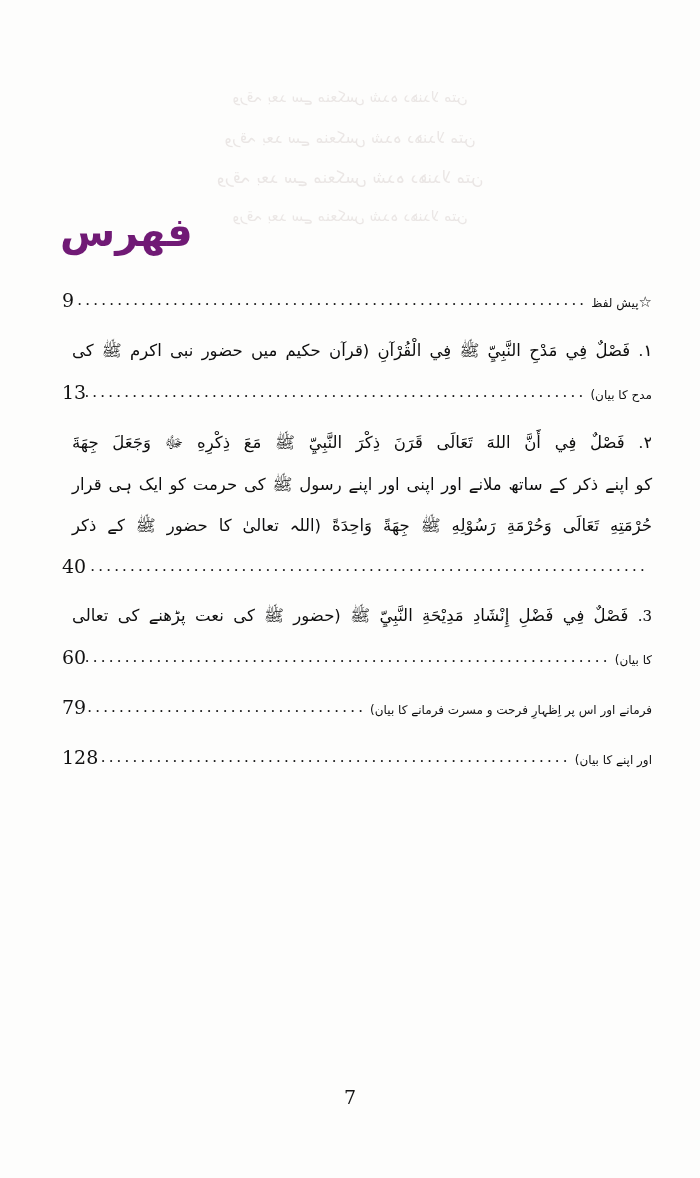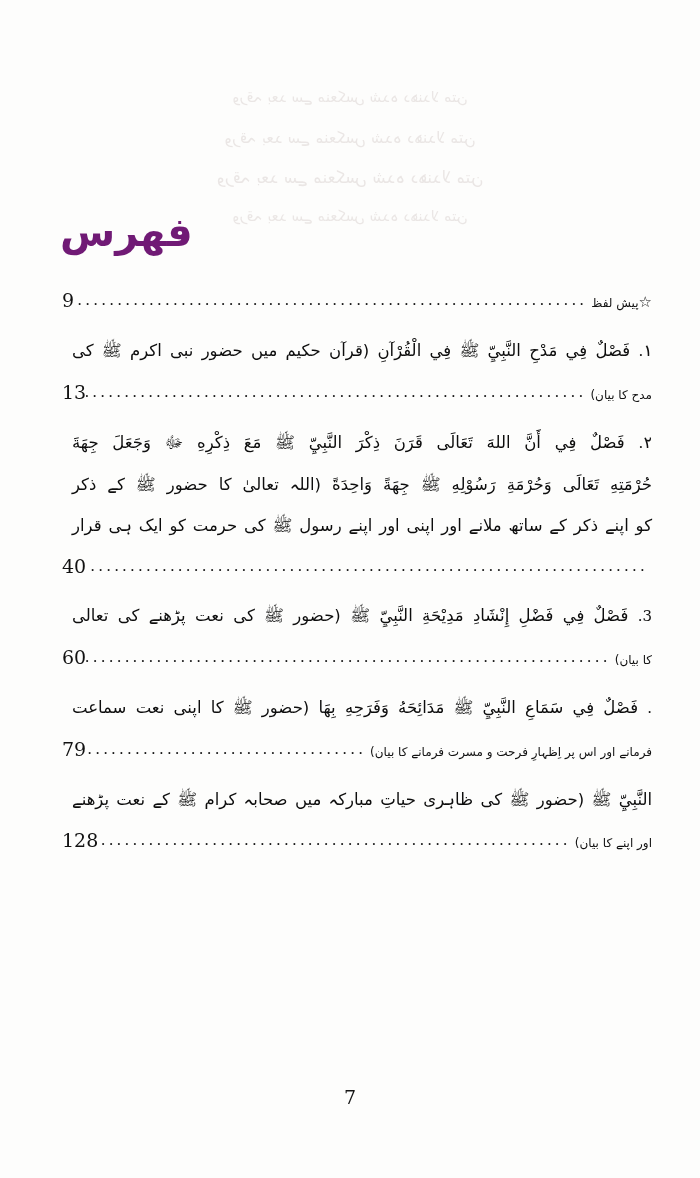--- a/index.html
+++ b/index.html
@@ -178,45 +178,43 @@
         <div class="entry">
           <div class="entry-body"><span class="marker">۱.</span> <span class="etext">فَصْلٌ فِي مَدْحِ النَّبِيِّ ﷺ فِي الْقُرْآنِ (قرآن حکیم میں حضور نبی اکرم ﷺ کی</span></div>
           <div class="tail">
             <span class="tail-text">مدح کا بیان)</span>
             <span class="dots">.........................................................................................</span>
             <span class="pageno">13</span>
           </div>
         </div>
         <div class="entry">
           <div class="entry-body"><span class="marker">۲.</span> <span class="etext">فَصْلٌ فِي أَنَّ اللهَ تَعَالَى قَرَنَ ذِكْرَ النَّبِيِّ ﷺ مَعَ ذِكْرِهِ ﷻ وَجَعَلَ جِهَةَ</span></div>
+          <div class="entry-body"><span class="etext">کو اپنے ذکر کے ساتھ ملانے اور اپنی اور اپنے رسول ﷺ کی حرمت کو ایک ہی قرار</span></div>
           <div class="entry-body"><span class="etext">حُرْمَتِهِ تَعَالَى وَحُرْمَةِ رَسُوْلِهِ ﷺ جِهَةً وَاحِدَةً (اللہ تعالیٰ کا حضور ﷺ کے ذکر</span></div>
-          <div class="entry-body"><span class="etext">کو اپنے ذکر کے ساتھ ملانے اور اپنی اور اپنے رسول ﷺ کی حرمت کو ایک ہی قرار</span></div>
           <div class="tail">
             <span class="dots">.........................................................................................</span>
             <span class="pageno">40</span>
           </div>
         </div>
         <div class="entry">
           <div class="entry-body"><span class="marker">3.</span> <span class="etext">فَصْلٌ فِي فَضْلِ إِنْشَادِ مَدِيْحَةِ النَّبِيِّ ﷺ (حضور ﷺ کی نعت پڑھنے کی تعالی</span></div>
           <div class="tail">
             <span class="tail-text">کا بیان)</span>
             <span class="dots">.........................................................................................</span>
             <span class="pageno">60</span>
           </div>
         </div>
         <div class="entry">
-          <div class="entry-body"><span class="marker">.</span> <span class="etext">فَصْلٌ فِي سَمَاعِ النَّبِيِّ ﷺ مَدَائِحَهُ وَفَرَحِهِ بِهَا (حضور ﷺ کا اپنی نعت سماعت</span></div>
           <div class="tail">
             <span class="tail-text">فرمانے اور اس پر اِظہارِ فرحت و مسرت فرمانے کا بیان)</span>
             <span class="dots">.........................................................................................</span>
             <span class="pageno">79</span>
           </div>
         </div>
         <div class="entry">
-          <div class="entry-body"><span class="etext">النَّبِيِّ ﷺ (حضور ﷺ کی ظاہری حیاتِ مبارکہ میں صحابہ کرام ﷺ کے نعت پڑھنے</span></div>
           <div class="tail">
             <span class="tail-text">اور اپنے کا بیان)</span>
             <span class="dots">.........................................................................................</span>
             <span class="pageno">128</span>
           </div>
         </div>
       </div>
 
   </div>
 

